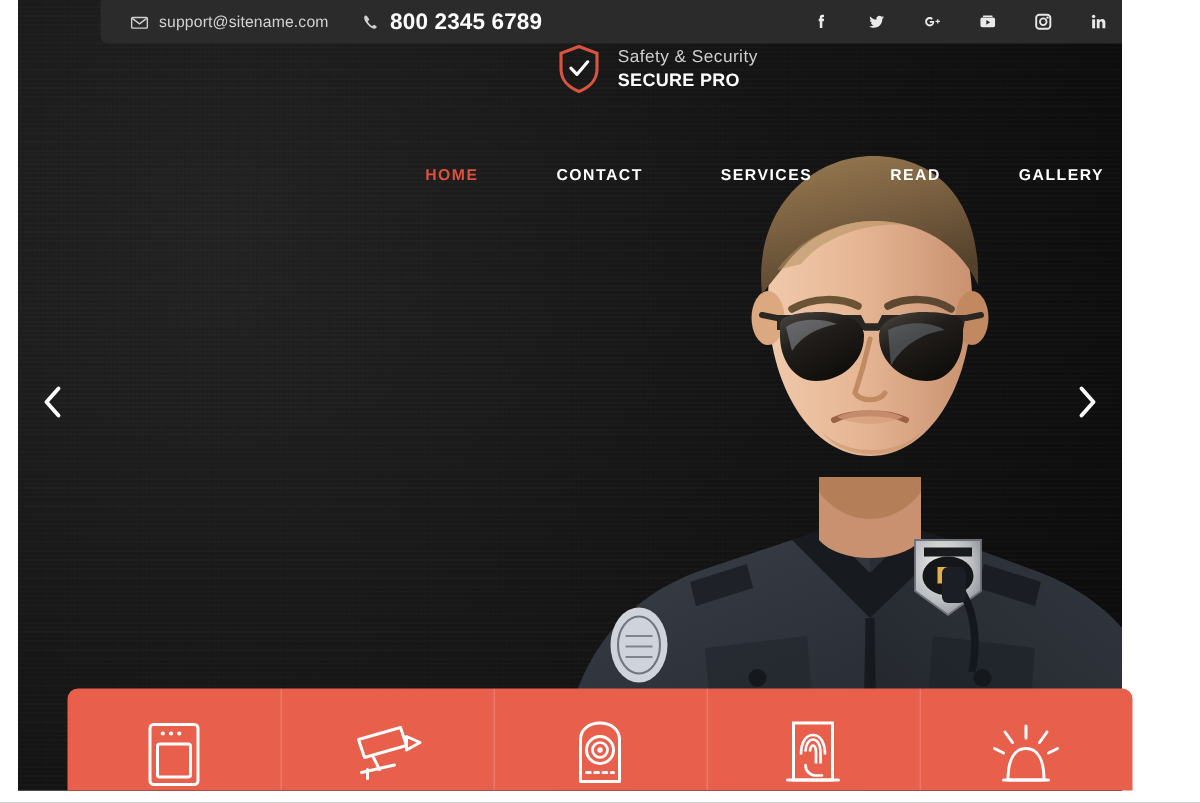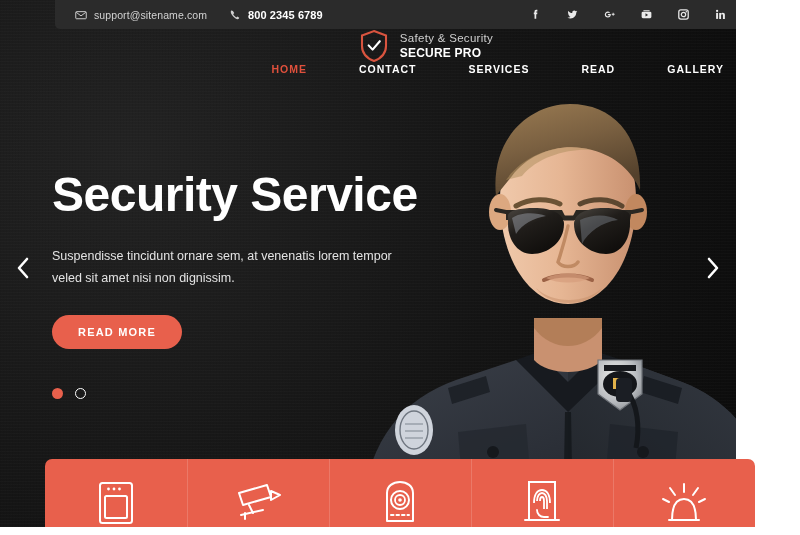--- a/index.html
+++ b/index.html
@@ -5,21 +5,21 @@
   * { margin:0; padding:0; box-sizing:border-box; }
   html, body {
     width:800px; height:535px; overflow:hidden;
     background:#ffffff;
     font-family:"Liberation Sans", sans-serif;
   }
   .page { position:relative; width:800px; height:535px; background:#fff; }
 
   
   .hero {
-    position:absolute; left:0; top:0; width:736px; height:527px;
+    position:absolute; left:12px; top:0; width:736px; height:527px;
     background:
       radial-gradient(circle at 18% 30%, #232323 0%, #141414 55%, #0b0b0b 100%),
       #151515;
     overflow:hidden;
     padding-left:12px;
   }
   .hero-noise{
     position:absolute; inset:0;
     background-image:
       repeating-linear-gradient(0deg, rgba(255,255,255,.016) 0 1px, transparent 1px 3px),
@@ -31,42 +31,42 @@
   .topbar{
     position:absolute; left:55px; top:0; width:690px; height:29px;
     background:#2b2b2b;
     border-radius:0 0 5px 5px;
     display:flex; align-items:center;
     padding:0 18px 0 20px;
     z-index:6;
   }
   .tb-left{ display:flex; align-items:center; gap:22px; }
   .tb-item{ display:flex; align-items:center; gap:7px; color:#d2d2d2; font-size:10.5px; letter-spacing:.1px; }
-  .tb-item.bold{ color:#ffffff; font-weight:bold; font-size:11px; }
+  .tb-item.bold{ color:#ffffff; font-weight:bold; font-size:15px; }
   .tb-ico{ width:12px; height:12px; display:inline-flex; align-items:center; justify-content:center; color:#cfcfcf; }
   .tb-ico svg{ display:block; }
   .tb-right{ margin-left:auto; display:flex; align-items:center; gap:24px; }
   .soc{
     width:13px; height:13px; display:flex; align-items:center; justify-content:center;
     color:#e6e6e6; cursor:pointer;
   }
   .soc svg{ display:block; fill:#eaeaea; }
 
   
   .header{
     position:absolute; left:0; top:29px; width:800px; height:57px;
     display:flex; align-items:center; z-index:6;flex-direction:column;
   }
   .logo{ display:flex; align-items:center; gap:11px; margin-left:52px; }
   .logo-shield{ width:30px; height:34px; flex:none; }
   .logo-txt{ display:flex; flex-direction:column; justify-content:center; line-height:1; }
   .logo-sub{ color:#cfcfcf; font-size:11.5px; letter-spacing:.3px; margin-bottom:3px; }
   .logo-main{ color:#ffffff; font-size:12px; font-weight:bold; letter-spacing:.2px; }
 
-  .nav{ margin-left:auto; margin-right:50px; display:flex; align-items:center; gap:0; }
+  .nav{ margin-left:auto; margin-right:50px; display:flex; align-items:center; gap:0;margin-top:48px; }
   .nav a{
     color:#ffffff; font-size:10.5px; font-weight:bold; letter-spacing:1px;
     text-decoration:none; padding:0 26px; white-space:nowrap;
   }
   .nav a.active{ color:#e0503c; }
 
   
   .officer{ position:absolute; left:330px; top:60px; width:470px; height:467px; z-index:2; }
   .officer svg{ display:block; }
 
@@ -303,29 +303,20 @@
       </div>
       <div class="nav">
         <a href="#" class="active">HOME</a>
         <a href="#">CONTACT</a>
         <a href="#">SERVICES</a>
         <a href="#">READ</a>
         <a href="#">GALLERY</a>
       </div>
     </div>
 
-    <div class="slide">
-      <h1>Security Service</h1>
-      <p>Suspendisse tincidunt ornare sem, at venenatis lorem tempor veled sit amet nisi non dignissim.</p>
-      <button class="btn-read">READ MORE</button>
-      <div class="dots">
-        <span class="dot on"></span>
-        <span class="dot off"></span>
-      </div>
-    </div>
 
     <div class="arrow l">
       <span>
         <svg width="16" height="22" viewBox="0 0 16 22">
             <path d="M12 2 L4 11 L12 20" fill="none" stroke="#ffffff" stroke-width="2.6" stroke-linecap="round" stroke-linejoin="round"></path>
           </svg>
       </span>
     </div>
     <div class="arrow r">
       <span>

